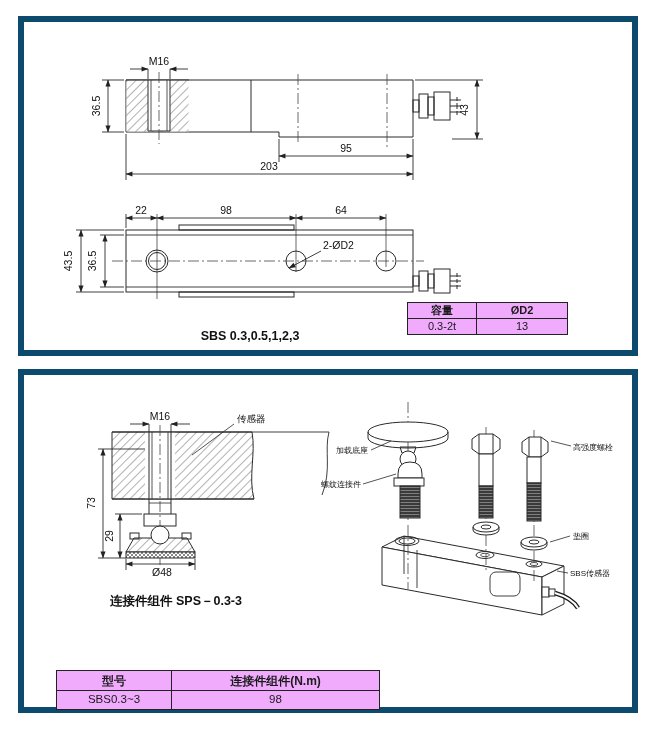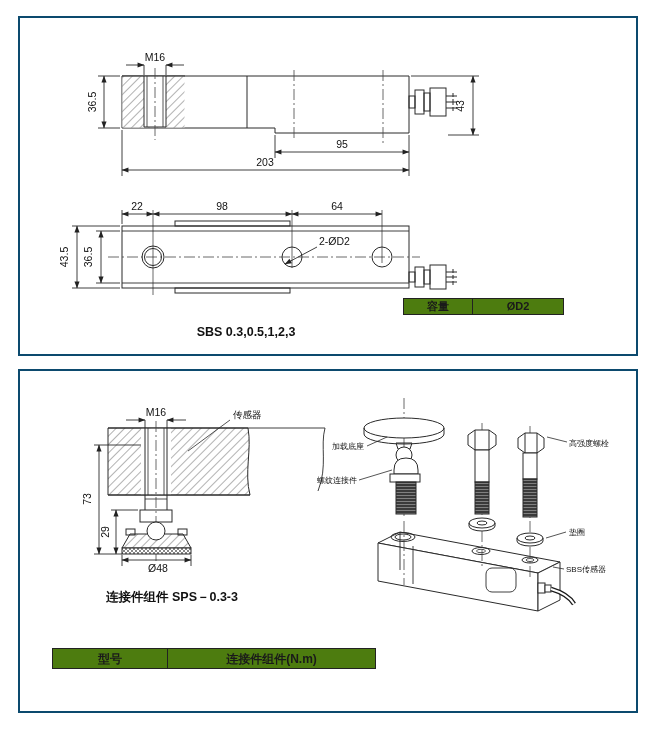--- a/index.html
+++ b/index.html
@@ -1,30 +1,30 @@
 <!DOCTYPE html>
 <html><head>
 <meta charset="utf-8">
 <style>
   html,body{margin:0;padding:0;background:#ffffff;}
   body{width:661px;height:729px;position:relative;font-family:"Liberation Sans","DejaVu Sans",sans-serif;color:#1a1a1a;}
-  .panel{position:absolute;border:2px solid #0c4a6e;background:#fff;box-sizing:border-box;}
+  .panel{position:absolute;border:6px solid #0c4a6e;background:#fff;box-sizing:border-box;}
   #panel1{left:18px;top:16px;width:620px;height:340px;}
   #panel2{left:18px;top:369px;width:620px;height:344px;}
   .panel svg{position:absolute;left:0;top:0;}
   svg text{font-family:"Liberation Sans","DejaVu Sans",sans-serif;fill:#111;}
   .dimtxt{font-size:10.5px;}
   .lbl{font-size:9.5px;}
   .plbl{font-size:8px;}
   .model{font-size:12.5px;font-weight:bold;}
-  table.spec{position:absolute;border-collapse:collapse;table-layout:fixed;background:#4d7c0f;}
+  table.spec{position:absolute;border-collapse:collapse;table-layout:fixed;background:#f0abfc;}
   table.spec td,table.spec th{border:1px solid #222;text-align:center;vertical-align:middle;padding:0;line-height:1;}
   #captable{left:383px;top:280px;width:160px;font-size:11px;}
   #captable th,#captable td{height:15px;}
-  #torquetable{left:32px;top:277px;width:323px;font-size:11.5px;}
+  #torquetable{left:32px;top:295px;width:323px;font-size:11.5px;}
   #torquetable th{height:19px;font-size:12px;}
   #torquetable td{height:18px;}
   th{font-weight:700;}
 </style>
 </head>
 <body>
 
 <div class="panel" id="panel1">
   <svg width="616" height="336" viewBox="0 0 616 336">
     <defs>
@@ -154,20 +154,24 @@
   <table class="spec" id="captable">
     <colgroup>
         <col style="width:69px">
         <col style="width:91px">
       </colgroup>
     <tbody>
         <tr>
       <th>容量</th>
       <th>ØD2</th>
     </tr>
+    <tr>
+      <td>0.3-2t</td>
+      <td>13</td>
+    </tr>
   </tbody>
     </table>
 </div>
 
 <div class="panel" id="panel2">
   <svg width="616" height="340" viewBox="0 0 616 340">
 
     <g stroke="#2a2a2a" stroke-width="1" fill="none">
       <path d="M88,57 L228,57 C232,79 224,101 230,124 L88,124 Z" fill="url(#h45)"></path>
       <rect x="121" y="57.5" width="30" height="66" fill="#fff" stroke="none"></rect>
@@ -303,15 +307,19 @@
   <table class="spec" id="torquetable">
     <colgroup>
         <col style="width:115px">
         <col style="width:208px">
       </colgroup>
     <tbody>
         <tr>
       <th>型号</th>
       <th>连接件组件(N.m)</th>
     </tr>
+    <tr>
+      <td>SBS0.3~3</td>
+      <td>98</td>
+    </tr>
   </tbody>
     </table>
 </div>
 
 </body></html>

